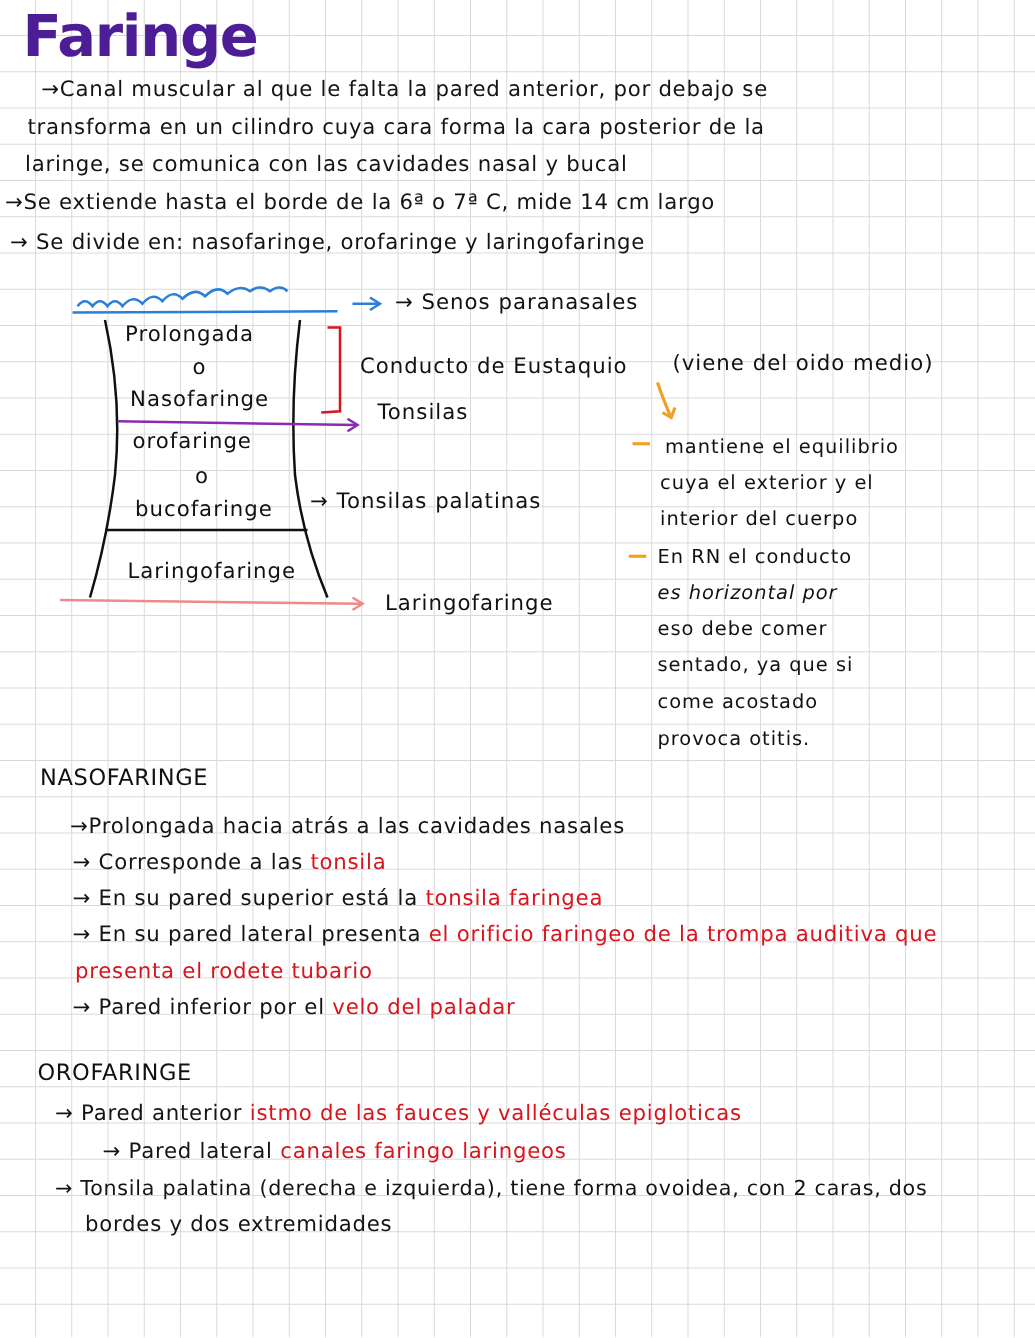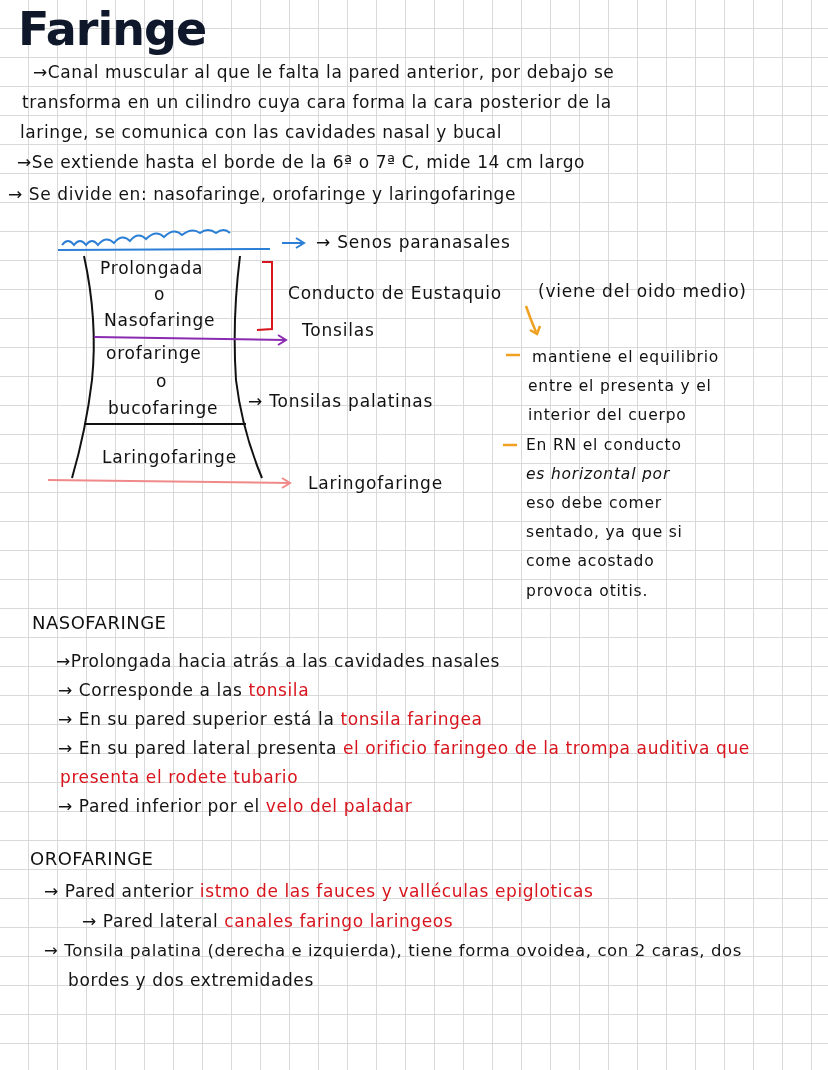--- a/index.html
+++ b/index.html
@@ -10,38 +10,38 @@
       linear-gradient(to right, #d9d9d9 1px, transparent 1px),
       linear-gradient(to bottom, #d9d9d9 1px, transparent 1px);
     background-size: 29px 29px;
     background-position: -1px -1px;
     font-family: "DejaVu Sans", sans-serif;
     color: #111;
   }
   .abs { position: absolute; white-space: nowrap; }
   .title {
     left: 18px; top: 2px; font-size: 46px; font-weight: bold;
-    font-family: "DejaVu Sans", sans-serif; letter-spacing: -1px; color: #0f172a;
+    font-family: "DejaVu Sans", sans-serif; letter-spacing: -1px; color: #4c1d95;
   }
   .line { font-size: 17px; letter-spacing: 0.6px; color: #141414; }
   .red { color: #d8141d; }
   .section-head { font-size: 18px; letter-spacing: 0.5px; font-weight: normal; }
   .diagram-label { font-size: 17px; letter-spacing: 0.8px; }
   .note { font-size: 15.5px; letter-spacing: 0.8px; }
   svg.overlay { position: absolute; left: 0; top: 0; }
 </style>
 </head>
 <body>
 
 <div class="abs title">Faringe</div>
 
 <div class="abs line" style="left:4px; top:62px;margin-left:29px;">→Canal muscular al que le falta la pared anterior, por debajo se</div>
 <div class="abs line" style="left:22px; top:92px;">transforma en un cilindro cuya cara forma la cara posterior de la</div>
 <div class="abs line" style="left:20px; top:122px;">laringe, se comunica con las cavidades nasal y bucal</div>
-<div class="abs line" style="left:4px; top:152px;margin-left:13px;">→Se extiende hasta el borde de la 6ª o 7ª C, mide 14 cm largo</div>
+<div class="abs line" style="left:4px; top:152px;">→Se extiende hasta el borde de la 6ª o 7ª C, mide 14 cm largo</div>
 <div class="abs line" style="left:8px; top:184px;">→ Se divide en: nasofaringe, orofaringe y laringofaringe</div>
 
 <svg class="overlay" width="828" height="1070">
 
   <g stroke="#2b7fd6" fill="none" stroke-width="2">
     <path d="M62 245 q6 -8 12 0 q6 -8 12 0 q6 -8 12 0 q8 -10 16 -2 q8 -10 16 -2 q8 -10 16 -2 q10 -10 18 -2 q10 -10 18 -2 q10 -8 18 -2 q8 -6 16 0 q8 -6 14 0"></path>
     <path d="M58 250 L270 249"></path>
     <path d="M282 243 L304 243 M296 238 L304 243 L296 248"></path>
   </g>
 
@@ -84,21 +84,21 @@
 
 <div class="abs diagram-label" style="left:102px; top:447px;">Laringofaringe</div>
 
 <div class="abs diagram-label" style="left:288px; top:283px;">Conducto de Eustaquio</div>
 <div class="abs diagram-label" style="left:538px; top:281px;">(viene del oido medio)</div>
 <div class="abs diagram-label" style="left:302px; top:320px;">Tonsilas</div>
 <div class="abs diagram-label" style="left:248px; top:378px;margin-top:13px;">→ Tonsilas palatinas</div>
 <div class="abs diagram-label" style="left:308px; top:473px;">Laringofaringe</div>
 
 <div class="abs note" style="left:532px; top:348px;">mantiene el equilibrio</div>
-<div class="abs note" style="left:528px; top:377px;">entre el presenta y el</div>
+<div class="abs note" style="left:528px; top:377px;">cuya el exterior y el</div>
 <div class="abs note" style="left:528px; top:406px;">interior del cuerpo</div>
 <div class="abs note" style="left:526px; top:436px;">En RN el conducto</div>
 <div class="abs note" style="left:526px; top:465px;font-style:italic;">es horizontal por</div>
 <div class="abs note" style="left:526px; top:494px;">eso debe comer</div>
 <div class="abs note" style="left:526px; top:523px;">sentado, ya que si</div>
 <div class="abs note" style="left:526px; top:552px;">come acostado</div>
 <div class="abs note" style="left:526px; top:582px;">provoca otitis.</div>
 
 <div class="abs section-head" style="left:32px; top:612px;">NASOFARINGE</div>
 

